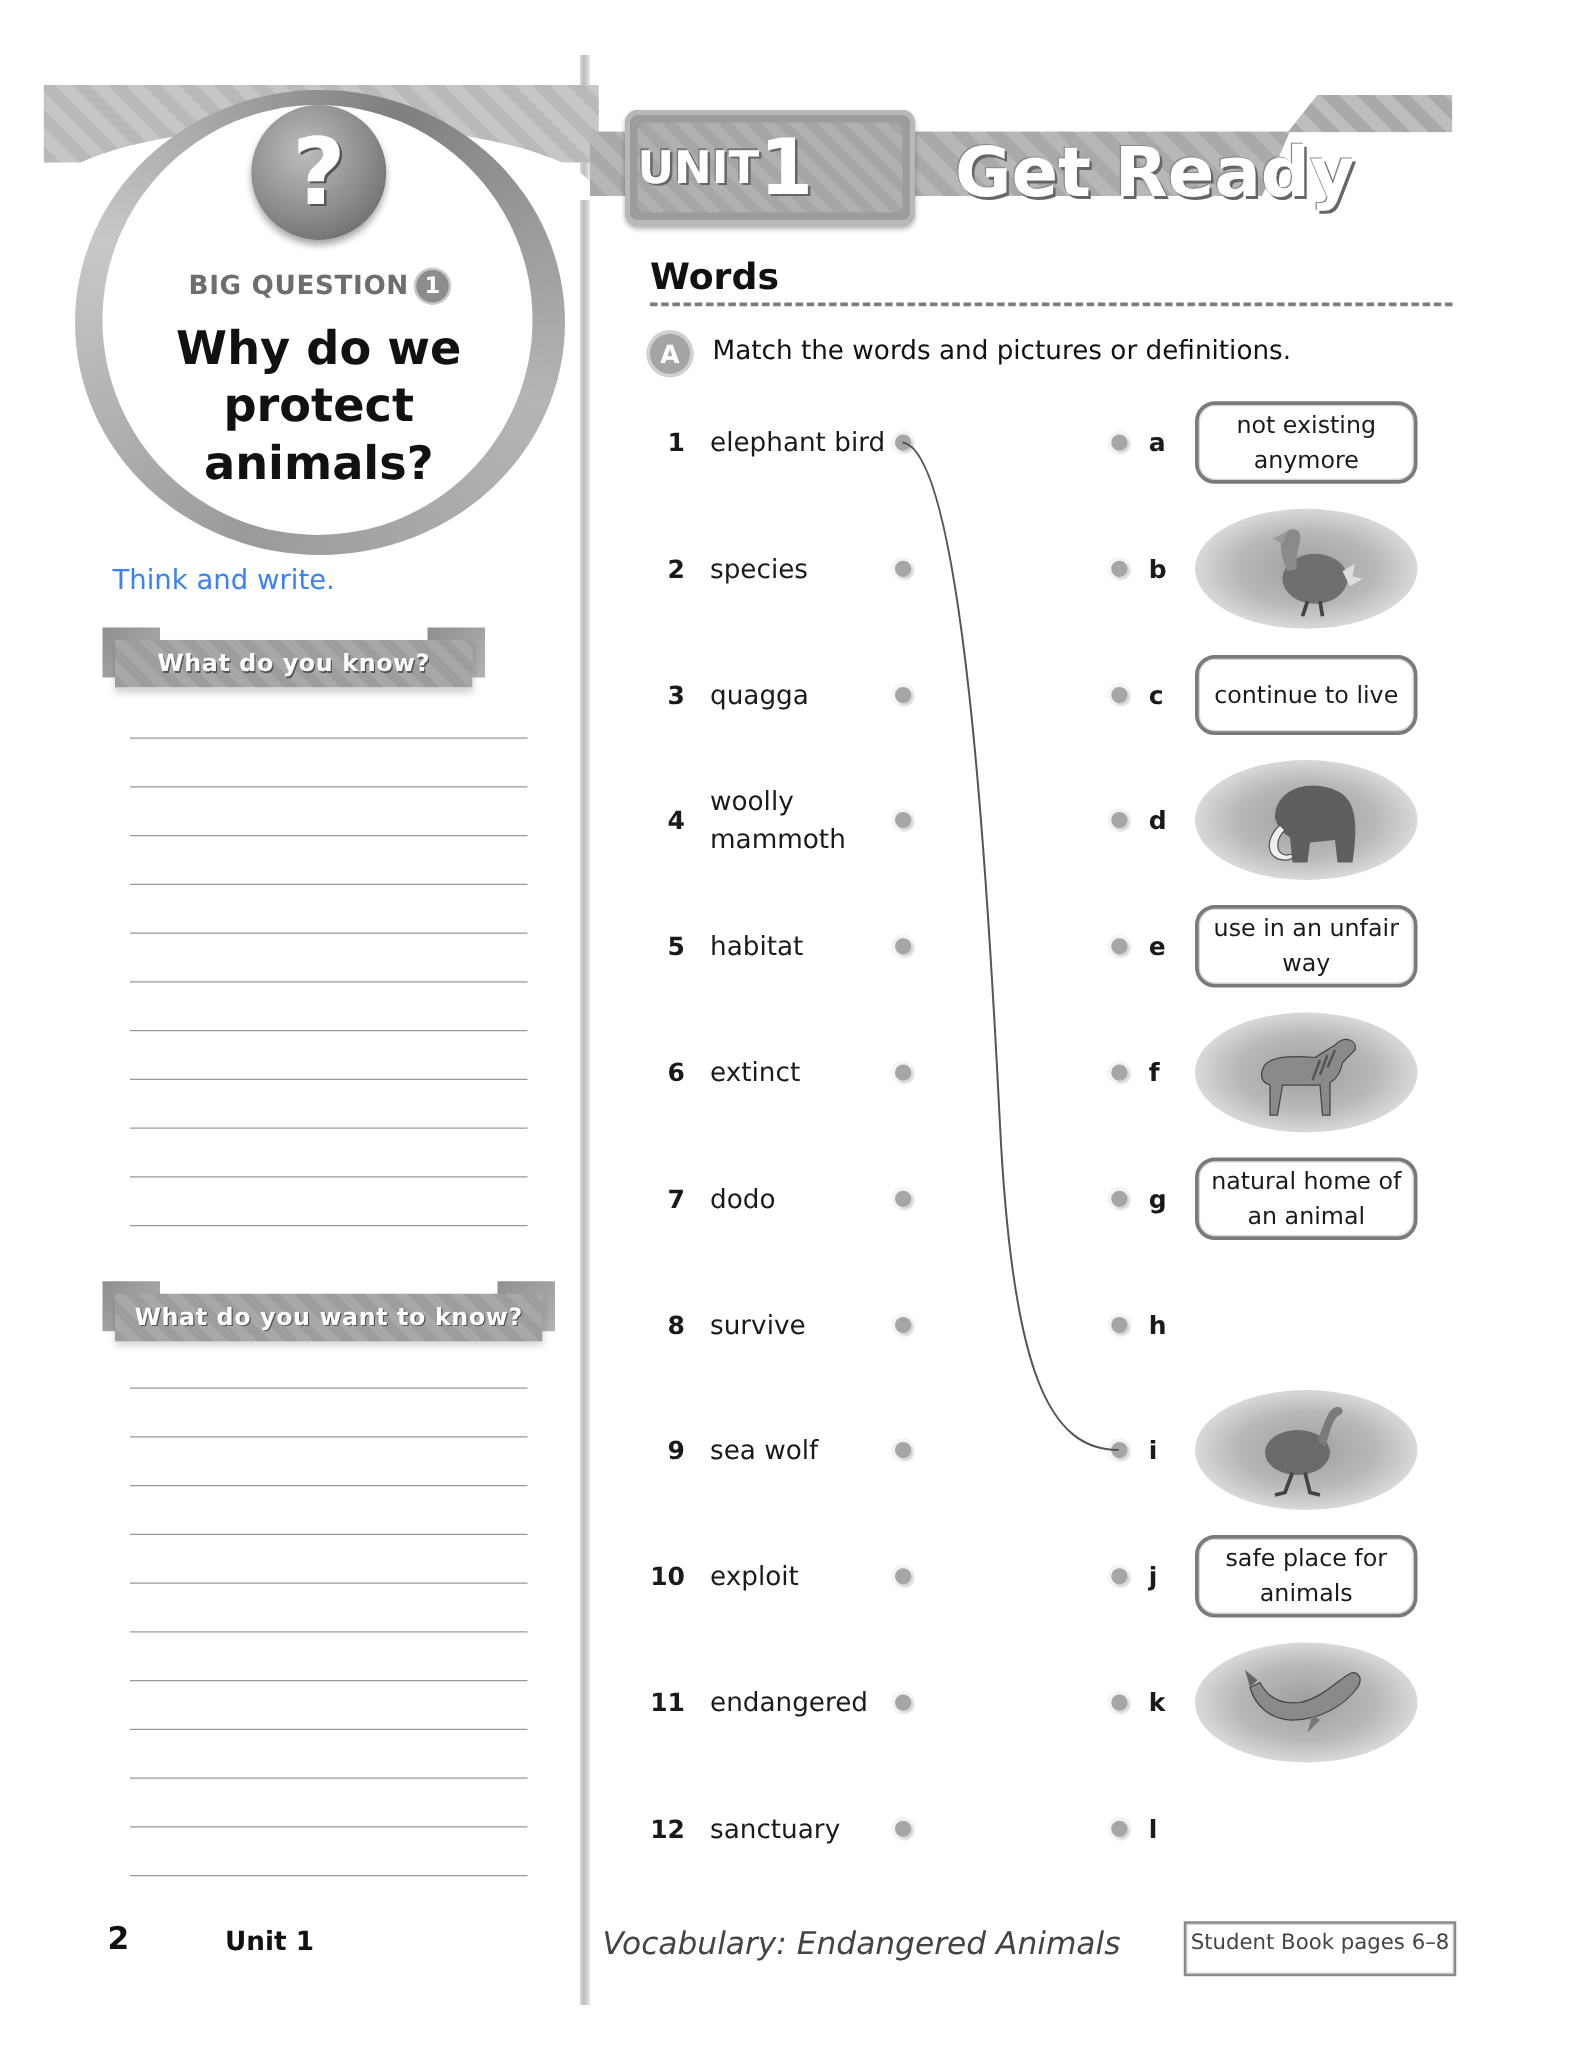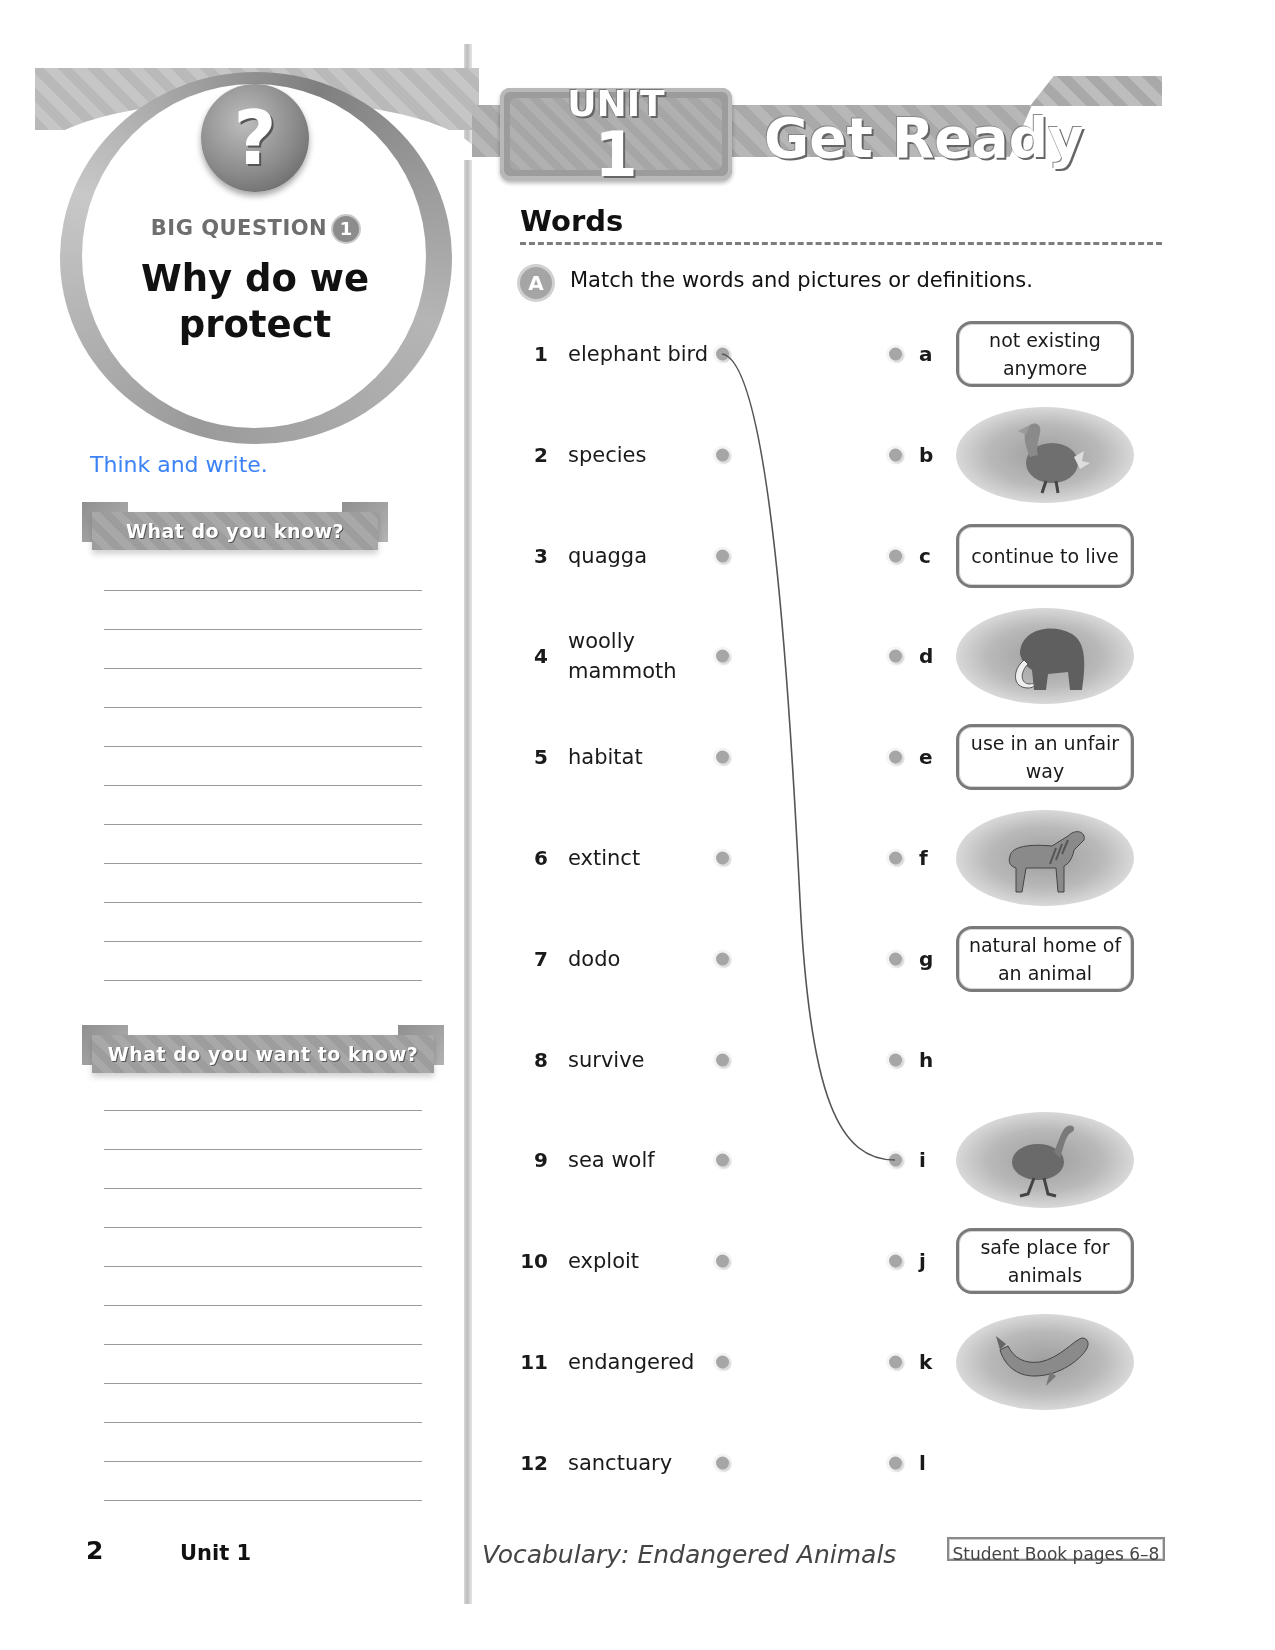--- a/index.html
+++ b/index.html
@@ -53,21 +53,21 @@
   .ribbon { left:472px; top:105px; width:560px; height:52px;
             background:repeating-linear-gradient(45deg,#a9a9a9 0 10px,#b7b7b7 10px 20px);
             clip-path:polygon(0 0,100% 0,96% 100%,0 100%); }
   .ribbon-tail { left:1030px; top:76px; width:132px; height:30px;
             background:repeating-linear-gradient(45deg,#a9a9a9 0 10px,#bdbdbd 10px 20px);
             clip-path:polygon(18% 0,100% 0,100% 100%,0 100%); }
   .unit-box { left:500px; top:88px; width:232px; height:92px; border-radius:10px;
               background:#9c9c9c; box-shadow:0 3px 4px rgba(0,0,0,.3), inset 0 0 0 4px #b8b8b8; }
   .unit-inner { position:absolute; left:10px; top:10px; right:10px; bottom:10px; border-radius:6px;
               background:repeating-linear-gradient(45deg,#a6a6a6 0 8px,#b0b0b0 8px 16px);
-              display:flex; align-items:center; justify-content:center; gap:0;flex-direction:column; }
+              display:flex; align-items:center; gap:0; }
   .unit-word { font-weight:bold; font-size:36px; color:#fff; text-shadow:2px 2px 0 #666, -1px -1px 0 #777; }
   .unit-num { font-weight:bold; font-size:62px; color:#fff; text-shadow:2px 2px 0 #666; line-height:1; }
   .get-ready { left:764px; top:106px; font-weight:bold; font-size:55px; color:#fff;
                text-shadow:2px 2px 0 #666, -1px -1px 0 #888; }
 
   .words-h { left:520px; top:204px; font-weight:bold; font-size:29px; color:#111; }
   .words-rule { left:520px; top:242px; width:642px; height:0; border-top:3px dashed #7d7d7d; }
 
   .inst-badge { left:520px; top:267px; width:32px; height:32px; border-radius:50%;
                 background:#a5a5a5; color:#fff; font-weight:bold; font-size:20px; line-height:32px;
@@ -88,41 +88,42 @@
              font-size:19px; line-height:28px; color:#1a1a1a; box-sizing:border-box;
              box-shadow:inset 0 0 0 1px #d6d6d6; }
   .pic { position:absolute; left:456px; width:178px; height:96px; top:50%; transform:translateY(-50%);
          border-radius:50%; background:radial-gradient(ellipse at center,#9e9e9e 0%,#b9b9b9 45%,#e4e4e4 80%,rgba(255,255,255,0) 100%);
          display:flex; align-items:center; justify-content:center; }
   .pic svg { width:110px; height:84px; }
 
   .match-line { left:0; top:0; width:1275px; height:1650px; pointer-events:none; }
 
   .foot-vocab { left:482px; top:1540px; font-style:italic; font-size:25px; color:#444; }
-  .foot-pages { left:947px; top:1537px; width:218px; height:24px; border:2px solid #8a8a8a;
+  .foot-pages { left:947px; top:1537px; width:218px; height:44px; border:2px solid #8a8a8a;
                 font-size:17px; color:#444; text-align:center; line-height:30px; box-sizing:border-box;
                 box-shadow:inset 0 0 0 1px #d0d0d0; }
 </style>
 </head>
 <body>
 
 <div class="abs gutter"></div>
 
 <div class="abs left-band"></div>
 <div class="abs bq-ring"></div>
 <div class="abs bq-circle"></div>
 <div class="abs q-ball">
     <span>?</span>
   </div>
 <div class="abs bq-label">
   <span>BIG QUESTION</span><span class="bq-num">1</span>
 </div>
 <div class="abs bq-title">
   <div>Why do we</div>
   <div>protect</div>
+  <div>animals?</div>
 </div>
 <div class="abs think">Think and write.</div>
 
 <div class="abs banner banner1">
   <div class="tab-l"></div>
     <div class="tab-r"></div>
   <div class="body">What do you know?</div>
 </div>
 <div id="lines1">
     <div class="abs wline" style="top: 590px;"></div>

